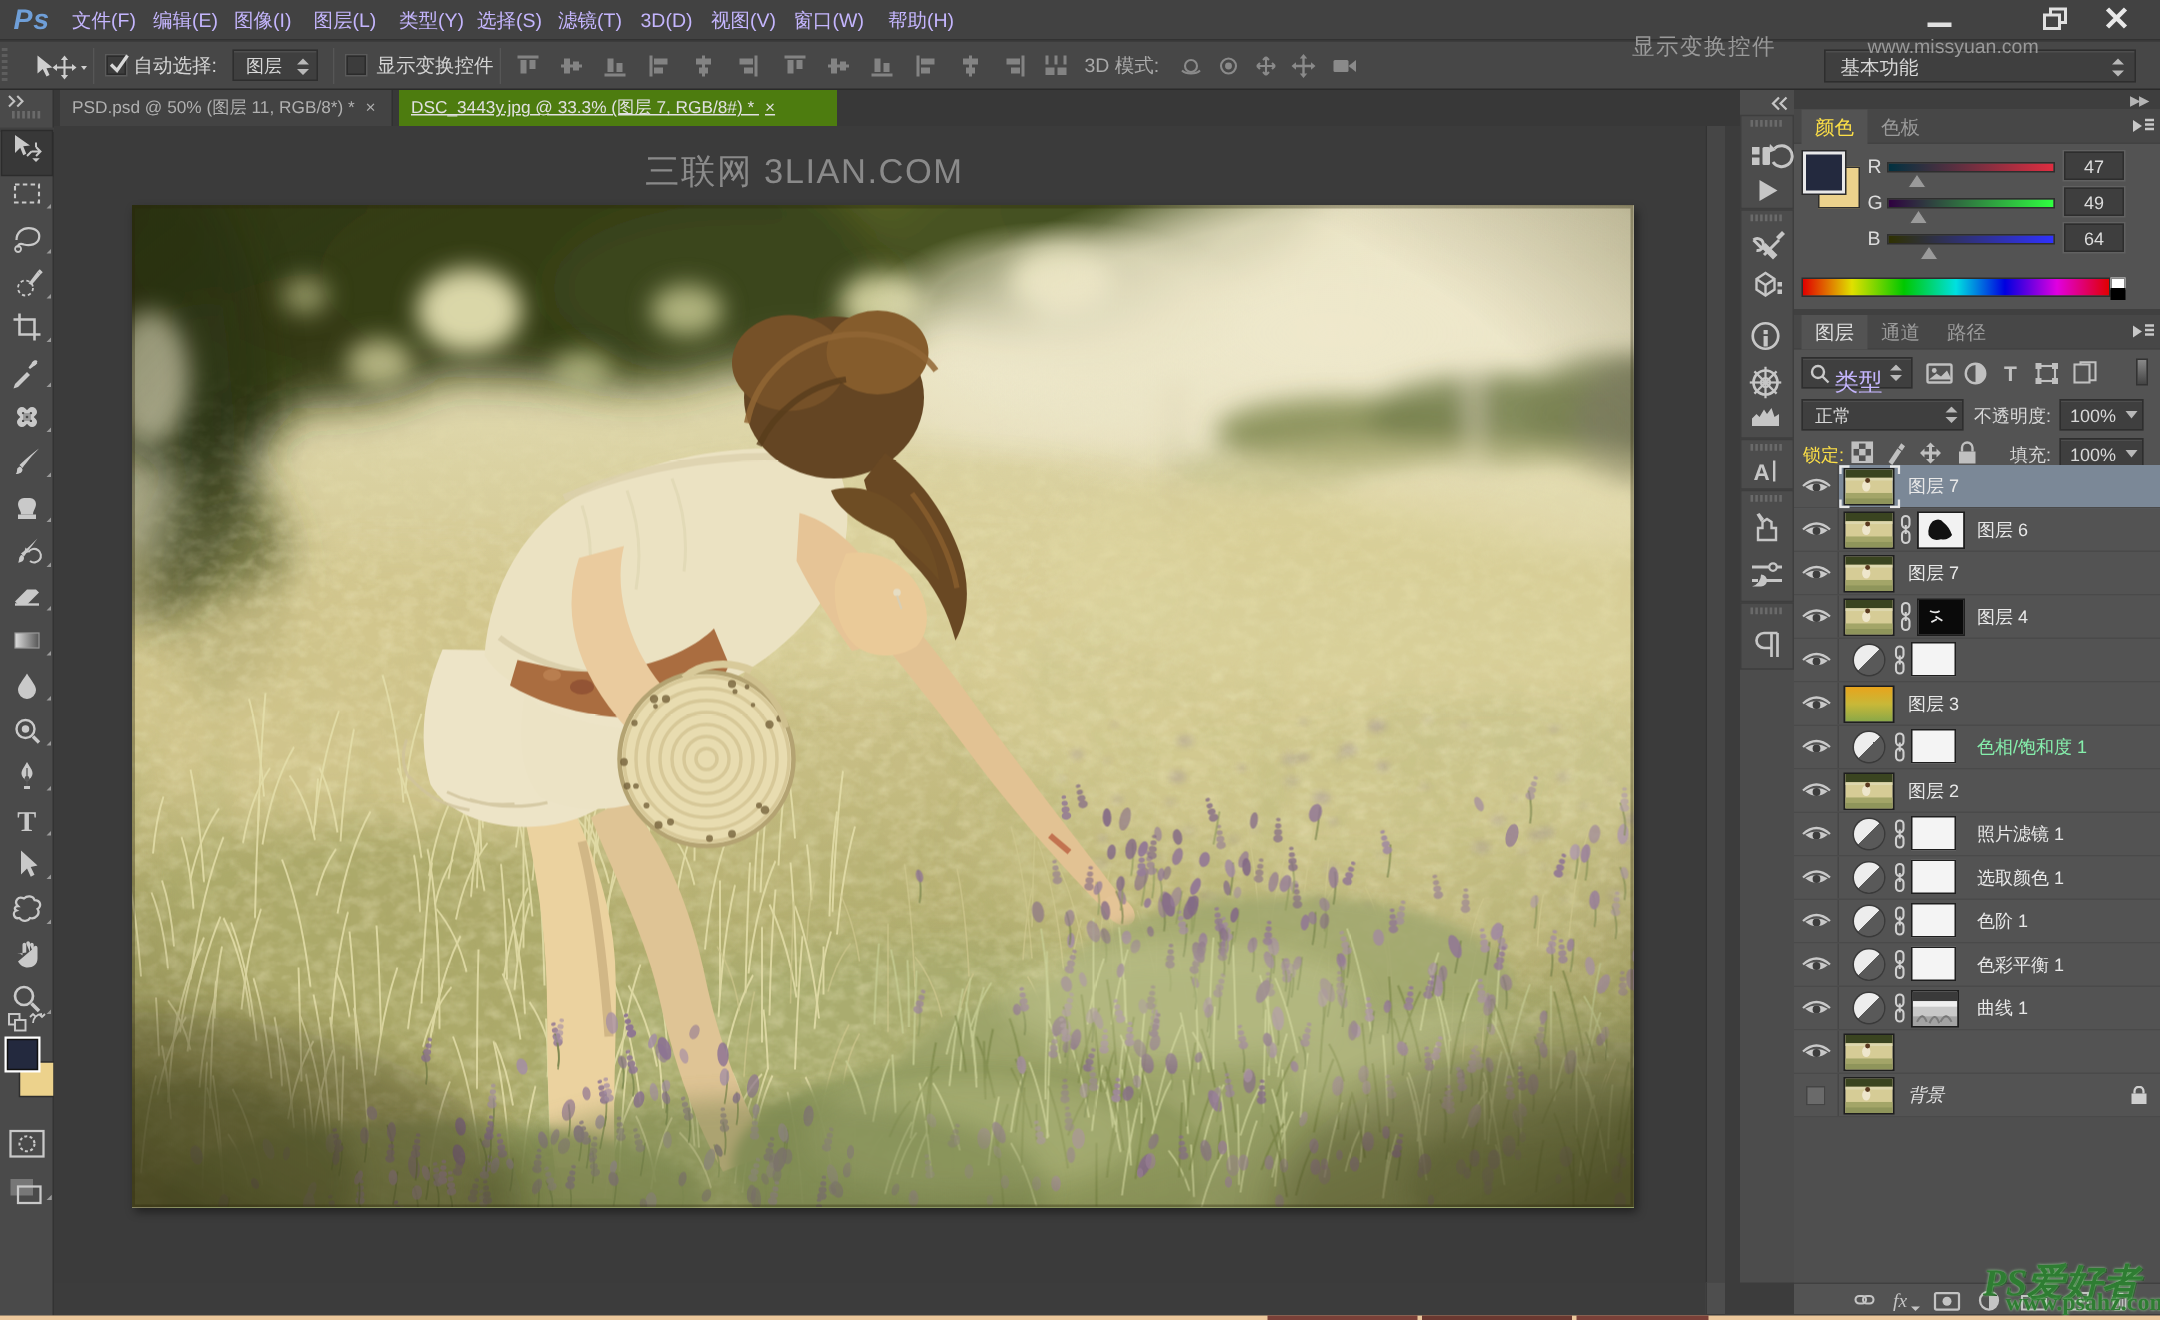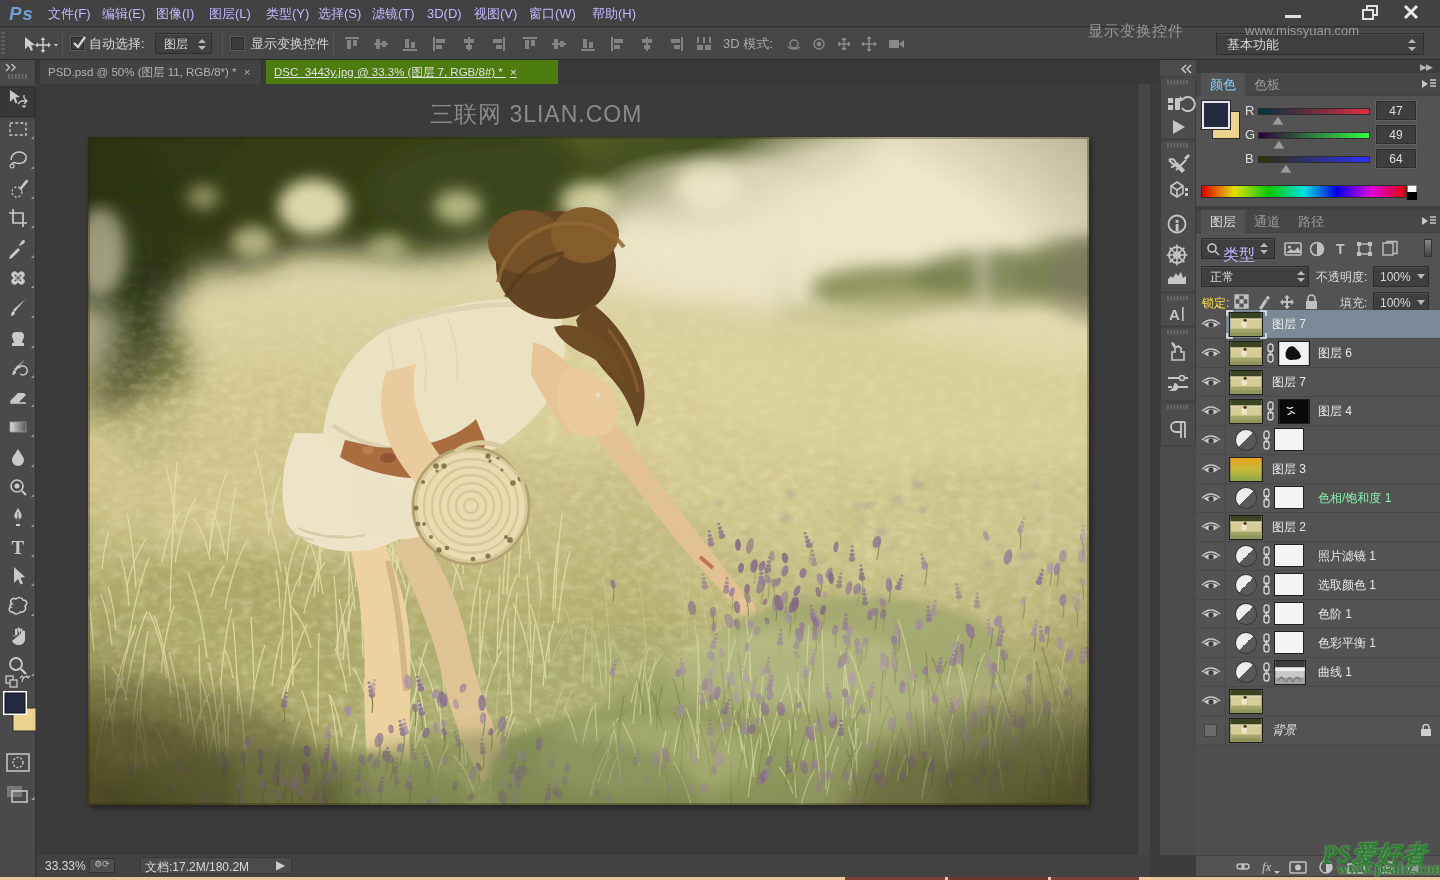--- a/index.html
+++ b/index.html
@@ -2304,27 +2304,20 @@
 <rect width="1001" height="668" fill="url(#vign)"></rect>
 <ellipse cx="0" cy="668" rx="260" ry="130" fill="#2e2c0e" opacity="0.35" filter="url(#b14)"></ellipse>
 <ellipse cx="1001" cy="668" rx="240" ry="110" fill="#2e2c0e" opacity="0.3" filter="url(#b14)"></ellipse>
 <ellipse cx="0" cy="120" rx="90" ry="160" fill="#1e280e" opacity="0.3" filter="url(#b14)"></ellipse>
 <rect x="1" y="1" width="999" height="666" fill="none" stroke="#2a260c" stroke-width="2" opacity="0.35"></rect>
         </svg></div>
 </div>
 <div id="vscroll"></div>
     <div class="abs" style="left:1137px;top:855px;width:13px;height:21px;background:#4e4e4e;border-left:1px solid #3a3a3a;"></div>
 
-<div id="statusbar">
-<span style="position:absolute;left:9px;top:4px;">33.33%</span>
-<span style="position:absolute;left:53px;top:3px;width:26px;height:15px;background:#4e4e4e;border:1px solid #333;font-size:9px;color:#bbb;text-align:center;">⚙⟳</span>
-<span style="position:absolute;left:104px;top:2px;width:152px;height:17px;background:#4b4b4b;border:1px solid #393939;"></span>
-<span style="position:absolute;left:109px;top:4px;">文档:17.2M/180.2M</span>
-<span style="position:absolute;left:240px;top:3px;color:#ccc;">▶</span>
-</div>
 
 <div id="dockstrip"></div>
 <svg id="docksvg" class="abs" style="left:1160px;top:60px;" width="36" height="450" viewBox="0 0 36 450">
       <g fill="none" stroke="#c6c6c6" stroke-width="1.5">
 <path d="M26 5 l-4 4 4 4 M31 5 l-4 4 4 4"></path>
 </g>
 <rect x="0.5" y="17" width="35" height="62" fill="none" stroke="#3e3e3e" stroke-width="1"></rect>
 <rect x="0.5" y="80" width="35" height="152" fill="none" stroke="#3e3e3e" stroke-width="1"></rect>
 <rect x="0.5" y="233" width="35" height="33" fill="none" stroke="#3e3e3e" stroke-width="1"></rect>
 <rect x="0.5" y="267" width="35" height="74" fill="none" stroke="#3e3e3e" stroke-width="1"></rect>
@@ -2412,21 +2405,21 @@
         <path d="M8 327 h4 M16 327 h12" stroke="#c6c6c6" stroke-width="2"></path>
         <path d="M14 323 a4 4 0 0 1 0 8 l-6 0 a8 8 0 0 0 6 -8" fill="#c6c6c6"></path>
 <path d="M21 362 v16 M25 362 v16 M16 362 h9 M16 362 a5 5 0 0 0 0 10 h5" fill="none" stroke="#c6c6c6" stroke-width="1.8"></path>
 </g>
     </svg>
 
 <div id="rightpanels">
 <div class="abs" style="left:0;top:0;width:244px;height:13px;background:#3e3e3e;"></div>
 <div class="abs" style="left:224px;top:2px;color:#b5b5b5;font-size:9px;letter-spacing:-1px;">▶▶</div>
 <div class="abs" style="left:0;top:13px;width:244px;height:23px;background:#474747;border-bottom:1px solid #424242;"></div>
-<div class="abs" style="left:5px;top:13px;width:44px;height:23px;background:#535353;color:#7dd3fc;font-size:13px;text-align:center;line-height:23px;">颜色</div>
+<div class="abs" style="left:5px;top:13px;width:44px;height:23px;background:#535353;color:#fde047;font-size:13px;text-align:center;line-height:23px;">颜色</div>
 <div class="abs" style="left:49px;top:13px;width:44px;height:23px;color:#9b9b9b;font-size:13px;text-align:center;line-height:23px;">色板</div>
 <svg class="abs" style="left:226px;top:18px;" width="14" height="12">
         <path d="M0 2 l6 4 -6 4 Z" fill="#c8c8c8"></path>
         <path d="M8 2 h6 M8 5 h6 M8 8 h6" stroke="#c8c8c8" stroke-width="1.6"></path>
       </svg>
 <div class="abs" style="left:16px;top:51px;width:28px;height:28px;background:#ecd28c;border:1px solid #2e2e2e;"></div>
 <div class="abs" style="left:6px;top:41px;width:28px;height:28px;background:#23293e;border:2px solid #e8e8e8;box-shadow:0 0 0 1px #2a2a2a;"></div>
 <div class="abs" style="left:49px;top:43px;color:#dcdcdc;font-size:13px;">R</div>
 <div class="abs" style="left:62px;top:48px;width:112px;height:7px;background:linear-gradient(to right,#003140,#e02d40);border:1px solid #2e2e2e;"></div>
 <svg class="abs" style="left:76px;top:56px;" width="12" height="10">

